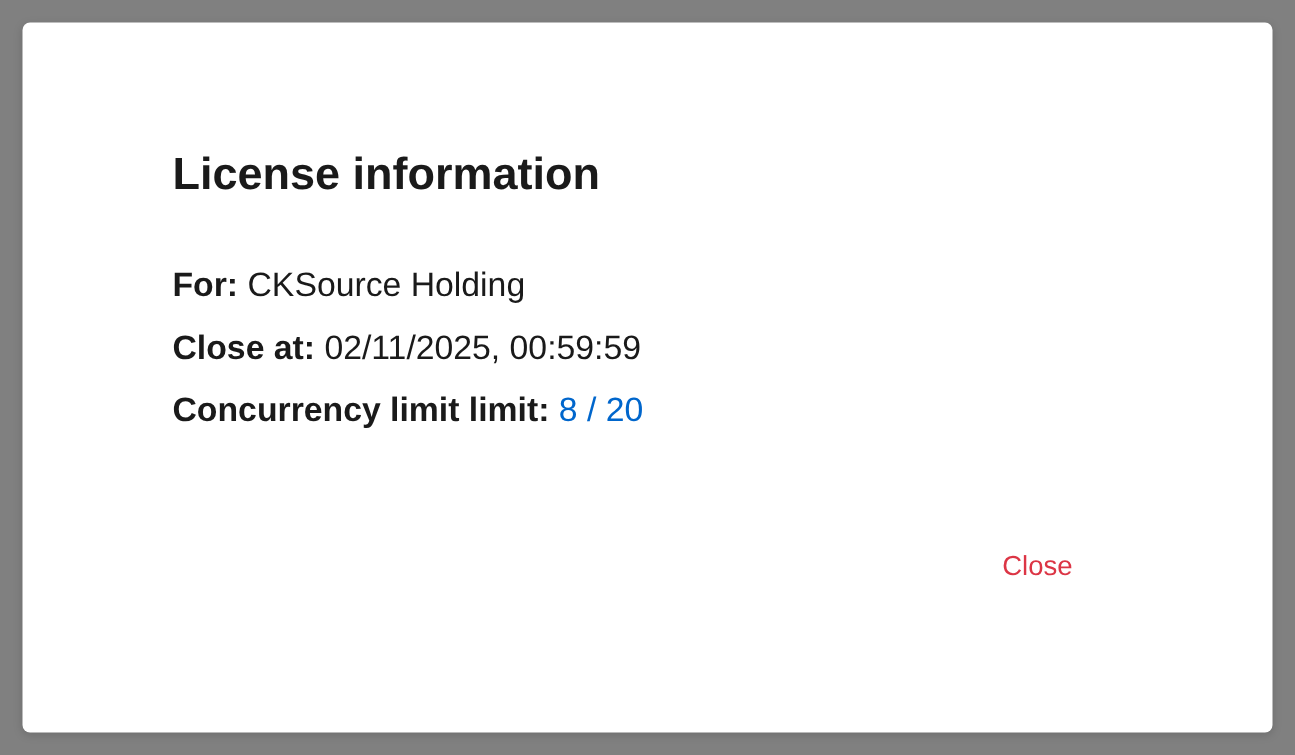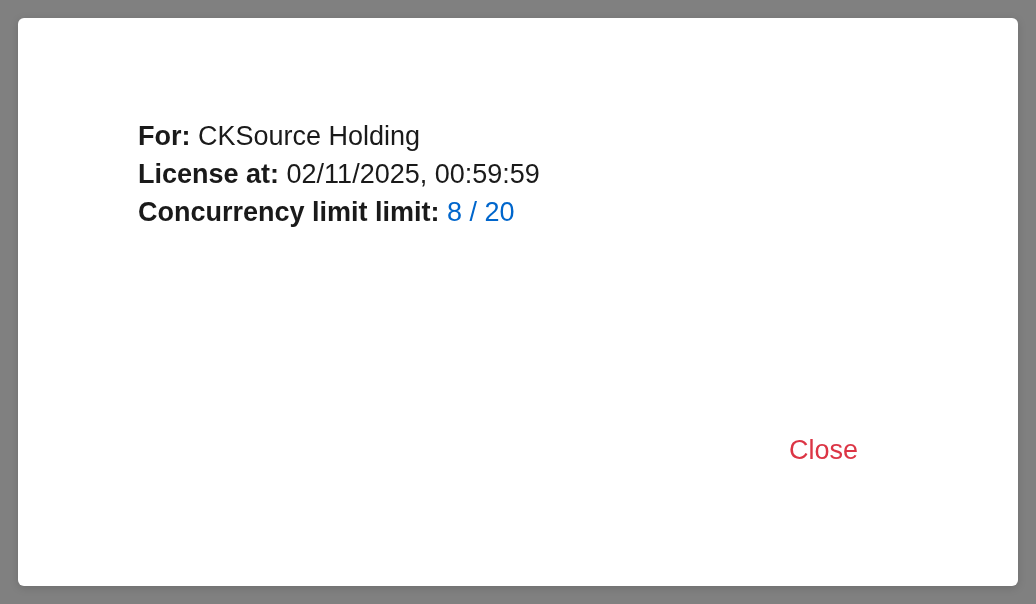--- a/index.html
+++ b/index.html
@@ -34,20 +34,21 @@
     .dialog-title {
       font-size: 36px;
       font-weight: 700;
       color: #1a1a1a;
       margin-bottom: 50px;
     }
     
     .info-list {
       display: flex;
       flex-direction: column;
+      gap: 12px;
     }
     
     .info-row {
       font-size: 27px;
       line-height: 1.4;
       color: #1a1a1a;
     }
     
     .info-label {
       font-weight: 700;
@@ -65,41 +66,42 @@
     .dialog-footer {
       position: absolute;
       bottom: 120px;
       right: 160px;
     }
     
     .close-button {
       background: none;
       border: none;
       color: #dc3545;
-      font-size: 27px;
+      font-size: 22px;
       font-weight: 400;
       cursor: pointer;
       font-family: inherit;
     }
   </style>
 </head>
 <body>
 
 <div class="dialog">
+  <h1 class="dialog-title">License information</h1>
 
   <div class="info-list">
 
     <div class="info-row">
       <span class="info-label">For:</span>
       <span class="info-value"> CKSource Holding</span>
     </div>
 
 
     <div class="info-row">
-      <span class="info-label">License at:</span>
+      <span class="info-label">Close at:</span>
       <span class="info-value"> 02/11/2025, 00:59:59</span>
     </div>
 
     <div class="info-row">
       <span class="info-label">Concurrency limit limit:</span>
       <a class="info-link"> 8 / 20</a>
     </div>
 
   </div>
 

